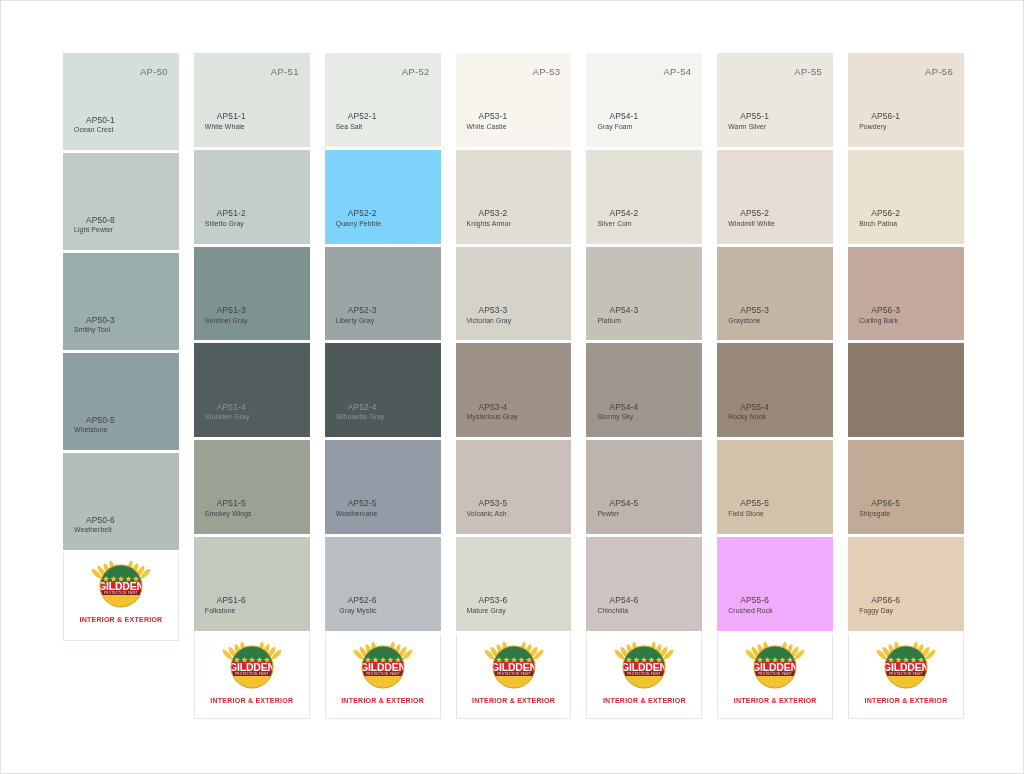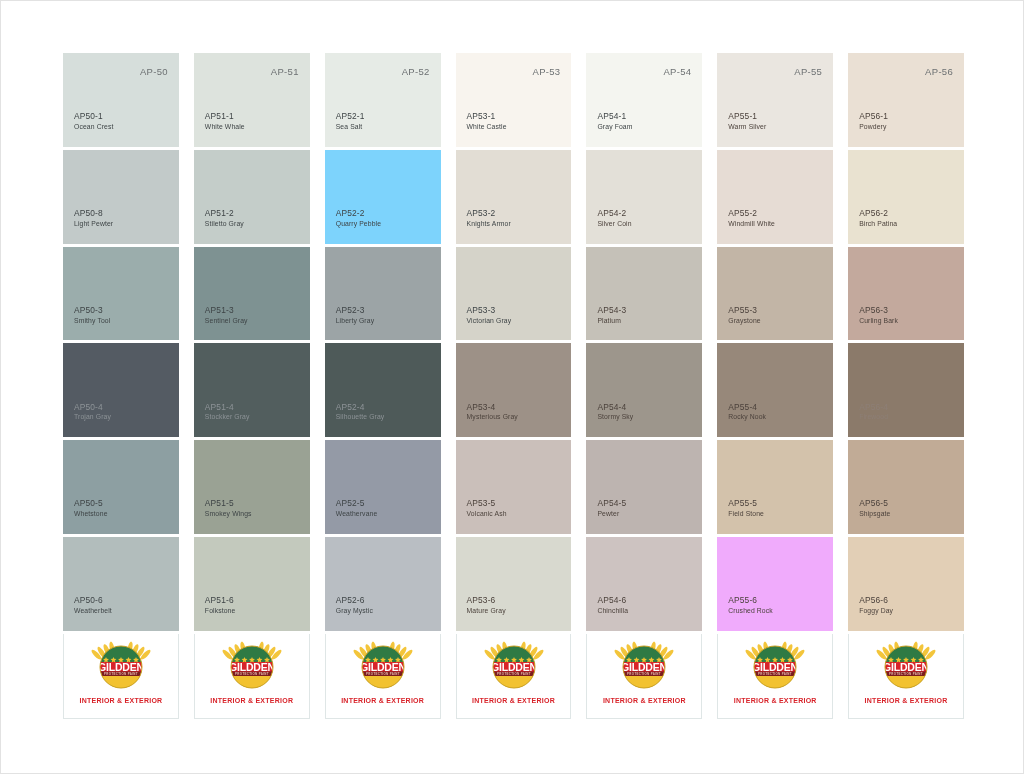--- a/index.html
+++ b/index.html
@@ -56,20 +56,21 @@
     position: absolute;
     left: 11px;
     bottom: 15px;
     line-height: 1.28;
     white-space: nowrap;
   }
   .chip-code {
     font-size: 8.4px;
     letter-spacing: 0.15px;
     display: block;
+    margin-left: 12px;
   }
   .chip-name {
     font-size: 6.8px;
     letter-spacing: 0.12px;
     display: block;
     margin-top: 1px;
   }
   .text-dark  .chip-code, .text-dark  .chip-name { color: #3e4446; }
   .text-light .chip-code, .text-light .chip-name { color: #8d9397; }
   .text-warm  .chip-code, .text-warm  .chip-name { color: #4c423c; }
@@ -119,26 +120,20 @@
         <div class="swatch text-dark" style="background: rgb(194, 202, 201);">
           <div class="chip-text">
             <span class="chip-code">AP50-8</span>
             <span class="chip-name">Light Pewter</span>
           </div>
         </div>
         <div class="swatch text-dark" style="background: rgb(155, 173, 172);">
           <div class="chip-text">
             <span class="chip-code">AP50-3</span>
             <span class="chip-name">Smithy Tool</span>
-          </div>
-        </div>
-        <div class="swatch text-light" style="background: rgb(84, 91, 99);">
-          <div class="chip-text">
-            <span class="chip-code">AP50-4</span>
-            <span class="chip-name">Trojan Gray</span>
           </div>
         </div>
         <div class="swatch text-dark" style="background: rgb(141, 159, 162);">
           <div class="chip-text">
             <span class="chip-code">AP50-5</span>
             <span class="chip-name">Whetstone</span>
           </div>
         </div>
         <div class="swatch text-dark" style="background: rgb(178, 189, 188);">
           <div class="chip-text">
@@ -285,21 +280,21 @@
             <span class="chip-code">AP52-4</span>
             <span class="chip-name">Silhouette Gray</span>
           </div>
         </div>
         <div class="swatch text-dark" style="background: rgb(148, 154, 166);">
           <div class="chip-text">
             <span class="chip-code">AP52-5</span>
             <span class="chip-name">Weathervane</span>
           </div>
         </div>
-        <div class="swatch text-dark" style="background: rgb(185, 190, 195);">
+        <div class="swatch text-dark" style="background: rgb(185, 190, 195); text-align: right;">
           <div class="chip-text">
             <span class="chip-code">AP52-6</span>
             <span class="chip-name">Gray Mystic</span>
           </div>
         </div>
         <div class="logo-cell">
           <div class="logo-badge">
             <svg viewBox="0 0 62 54" xmlns="http://www.w3.org/2000/svg">
               <g>
                 <ellipse cx="22" cy="9" rx="2.3" ry="6.5" fill="#f2c230" transform="rotate(-12 22 9)" opacity="0.95"></ellipse>

